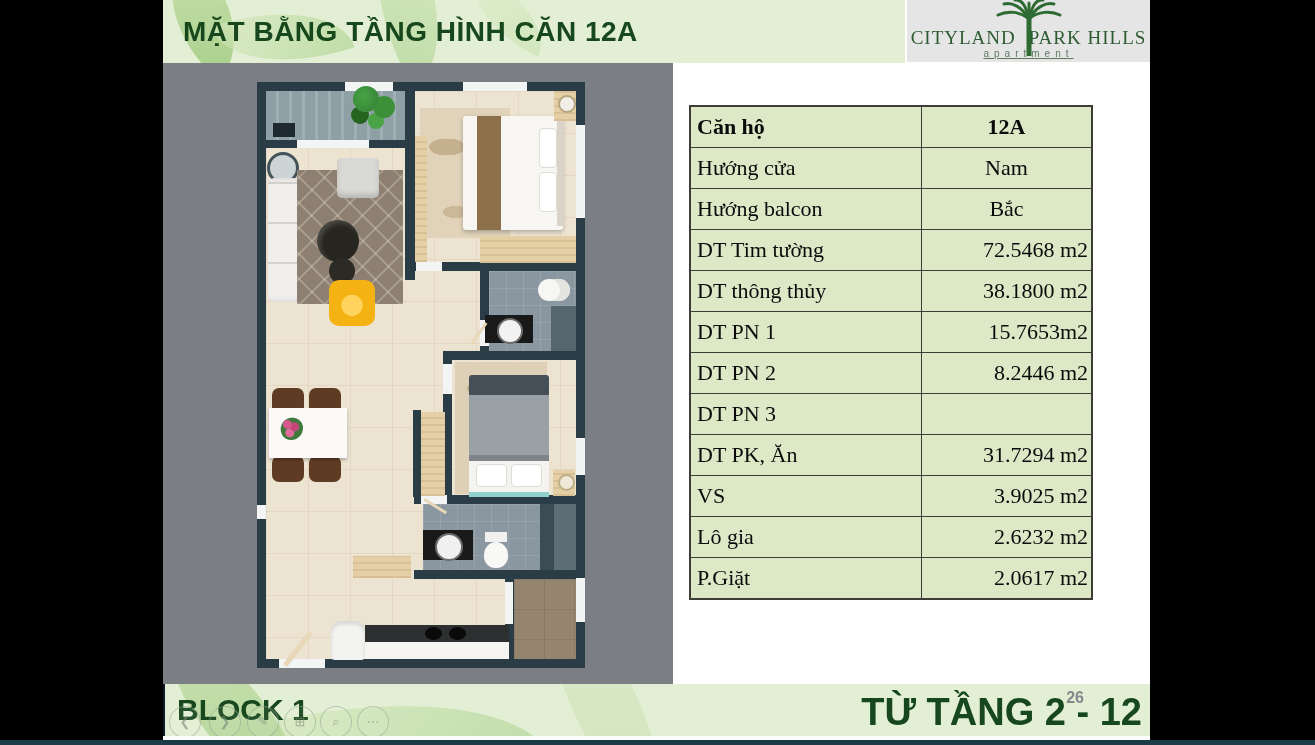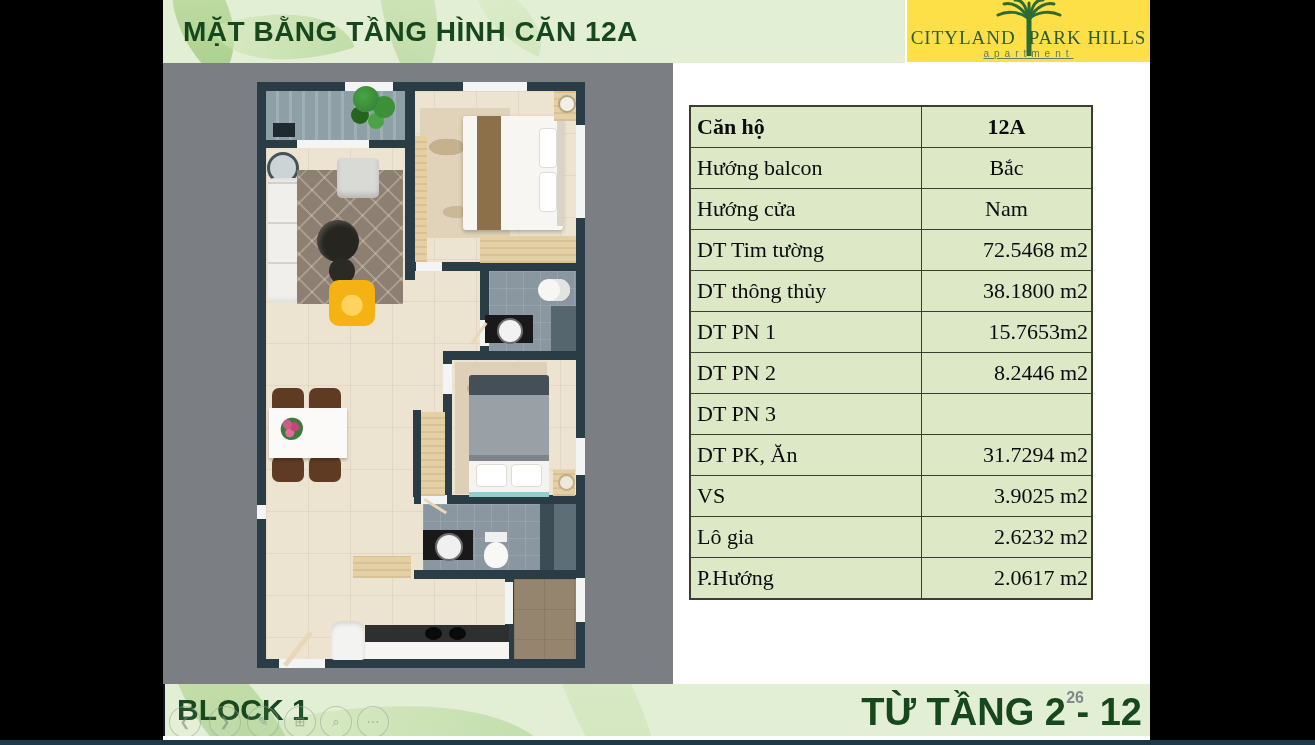--- a/index.html
+++ b/index.html
@@ -4,21 +4,21 @@
 <style>
   html,body{margin:0;padding:0;}
   body{
     width:1315px;height:745px;overflow:hidden;background:#000;
     font-family:"Liberation Sans",sans-serif;position:relative;
   }
   .slide{position:absolute;left:163px;top:0;width:987px;height:740px;background:#ffffff;overflow:hidden;}
 
   
   .titlebar{position:absolute;left:0;top:0;width:742px;height:63px;background:#e3efd4;overflow:hidden;}
-  .logobox{position:absolute;left:744px;top:0;width:243px;height:62px;background:#fde047;overflow:hidden;}
+  .logobox{position:absolute;left:744px;top:0;width:243px;height:62px;background:#e5e5e5;overflow:hidden;}
   .leaf{position:absolute;border-radius:0 100% 0 100%;pointer-events:none;}
   .page-title{
     position:absolute;left:20px;top:0;height:63px;line-height:63px;z-index:2;
     font-size:28px;font-weight:bold;color:#17471c;letter-spacing:.5px;white-space:nowrap;
   }
   .logo-text{position:absolute;top:27px;left:0;width:100%;display:flex;justify-content:center;gap:13px;
     font-family:"Liberation Serif",serif;font-size:19px;color:#2d5c33;letter-spacing:1px;z-index:2;}
   .logo-sub{position:absolute;top:48px;left:0;width:100%;text-align:center;
     font-size:10px;letter-spacing:5px;color:#5e7a62;z-index:2;text-decoration:underline;}
   .palm{position:absolute;left:50%;margin-left:-35px;top:-2px;z-index:1;}
@@ -191,28 +191,28 @@
     <div class="win" style="left:248px;top:500px;width:8px;height:42px;"></div>
   </div>
 
   <table class="spec-table">
     <tbody>
       <tr>
         <th class="lab hb">Căn hộ</th>
         <th class="val c hb">12A</th>
       </tr>
       <tr>
+        <td class="lab">Hướng cửa</td>
+        <td class="val c">Nam</td>
+      </tr>
+      <tr>
         <td class="lab">Hướng balcon</td>
         <td class="val c">Bắc</td>
       </tr>
       <tr>
-        <td class="lab">Hướng cửa</td>
-        <td class="val c">Nam</td>
-      </tr>
-      <tr>
         <td class="lab">DT Tim tường</td>
         <td class="val r">72.5468 m2</td>
       </tr>
       <tr>
         <td class="lab">DT thông thủy</td>
         <td class="val r">38.1800 m2</td>
       </tr>
       <tr>
         <td class="lab">DT PN 1</td>
         <td class="val r">15.7653m2</td>
@@ -231,21 +231,21 @@
       </tr>
       <tr>
         <td class="lab">VS</td>
         <td class="val r">3.9025 m2</td>
       </tr>
       <tr>
         <td class="lab">Lô gia</td>
         <td class="val r">2.6232 m2</td>
       </tr>
       <tr>
-        <td class="lab">P.Hướng</td>
+        <td class="lab">P.Giặt</td>
         <td class="val r">2.0617 m2</td>
       </tr>
     </tbody>
   </table>
 
   <div class="footerbar">
     <div class="leaf" style="left:-30px;top:-12px;width:200px;height:90px;transform:rotate(35deg);background:linear-gradient(135deg,#b7d896,#85b962);opacity:.55;"></div>
     <div class="leaf" style="left:120px;top:8px;width:260px;height:100px;transform:rotate(-12deg);background:linear-gradient(135deg,#c8e2ab,#97c676);opacity:.45;"></div>
     <div class="leaf" style="left:330px;top:-25px;width:220px;height:90px;transform:rotate(50deg);background:linear-gradient(135deg,#cde4b3,#a2cd82);opacity:.3;"></div>
     <div class="block-label">BLOCK 1</div>

